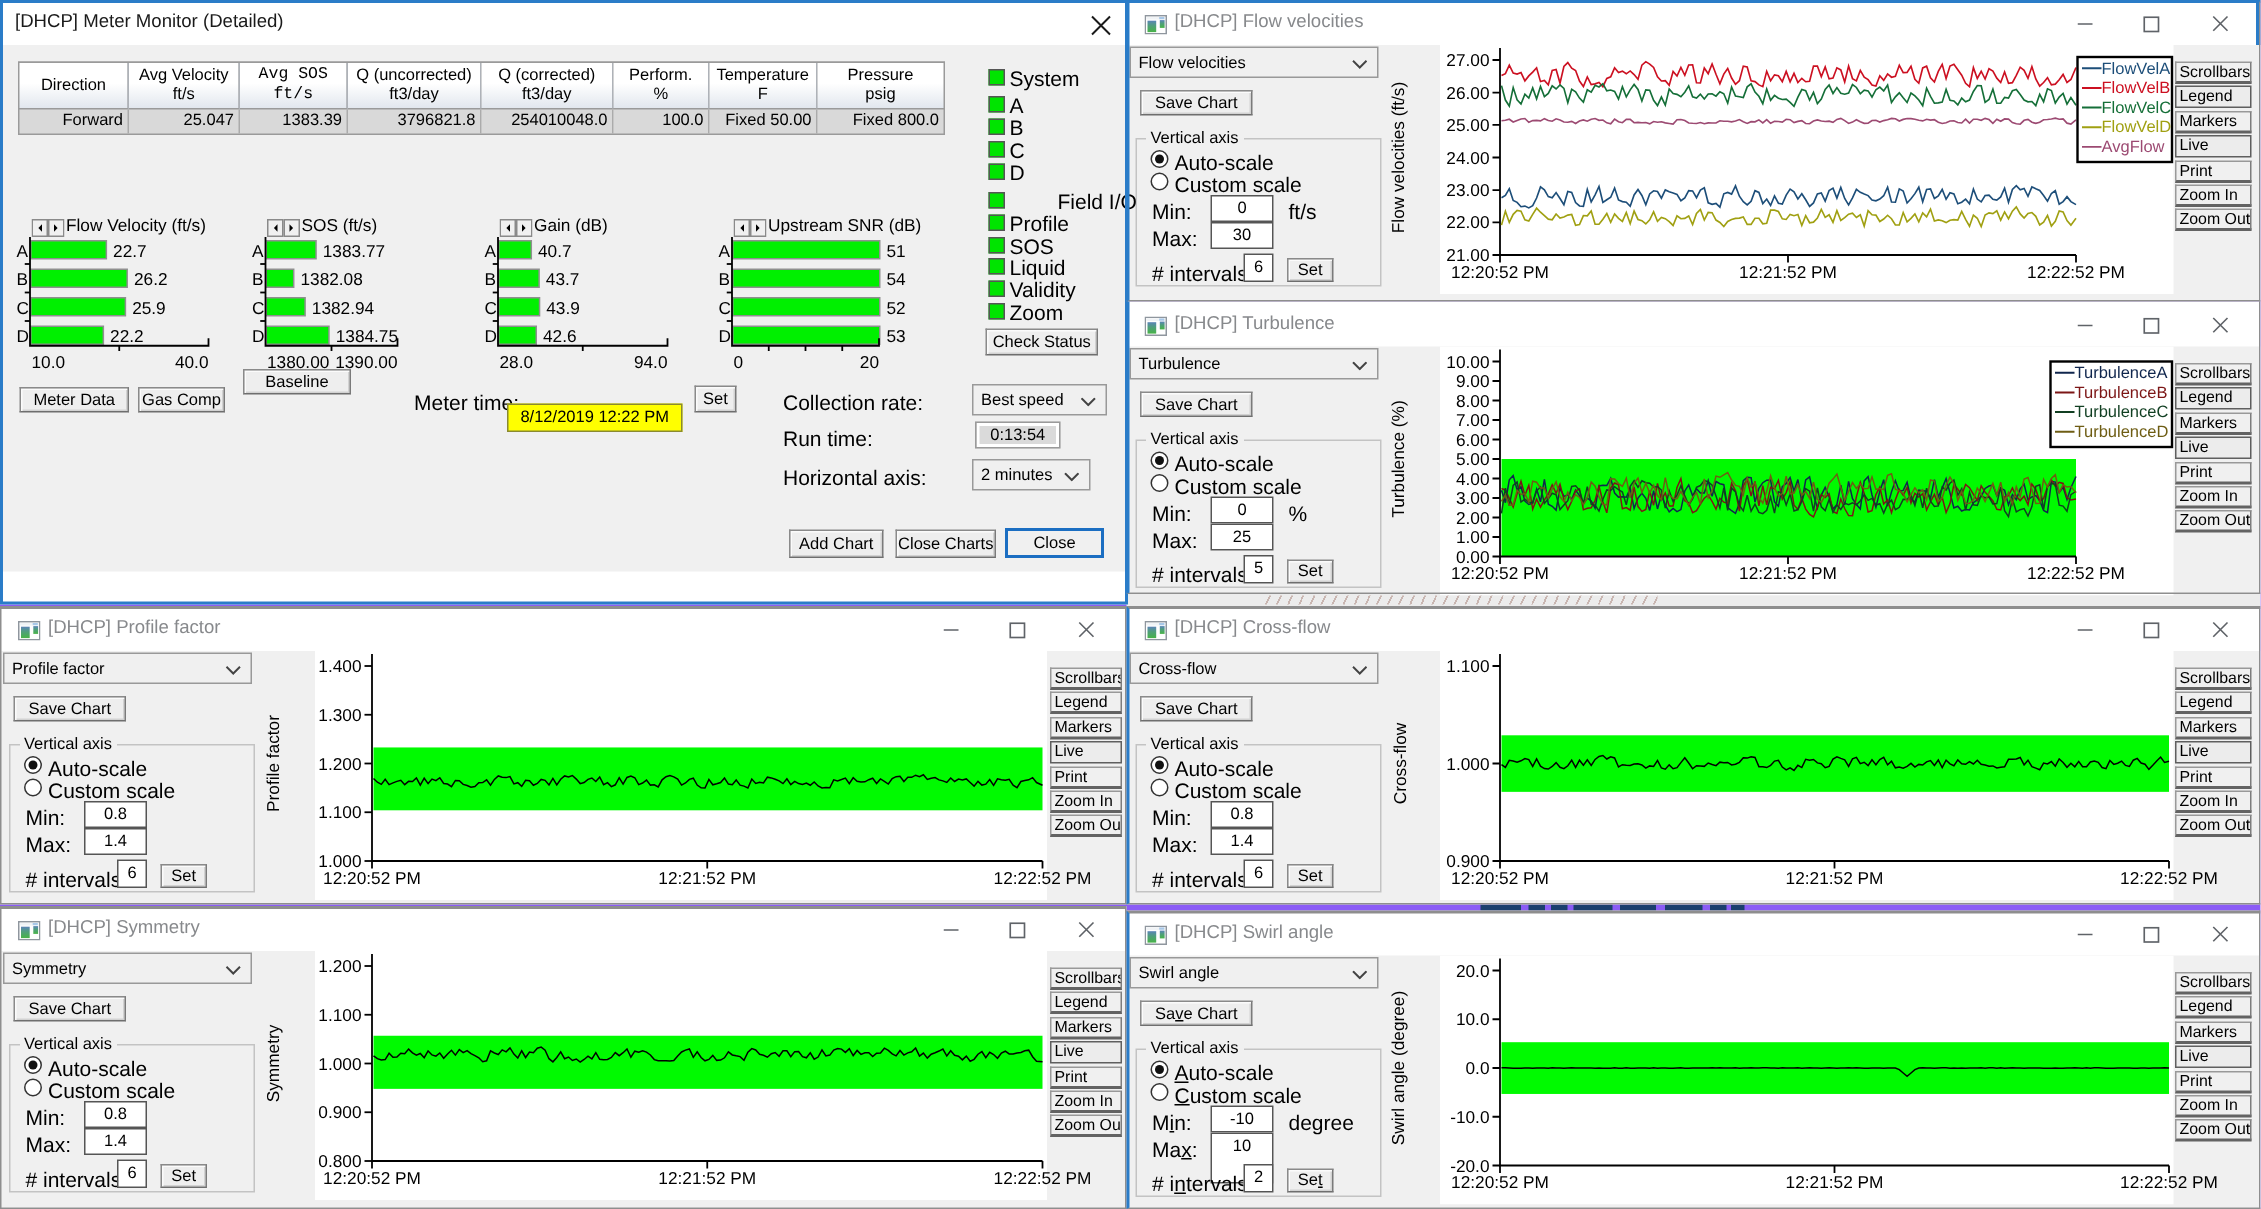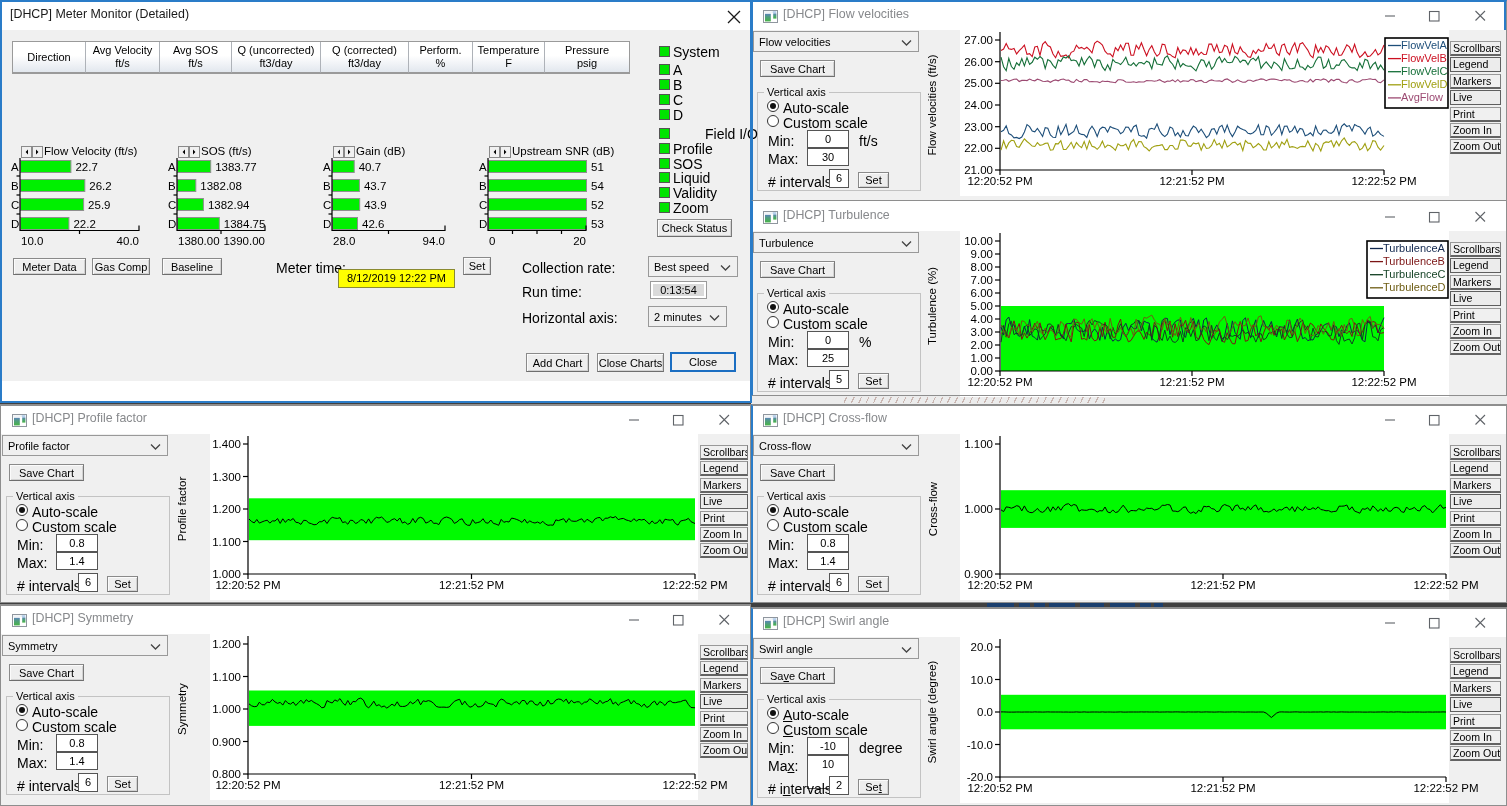--- a/index.html
+++ b/index.html
@@ -1,16 +1,16 @@
 <!DOCTYPE html>
 <html><head><meta charset="utf-8"><style>
 * { margin:0; padding:0; box-sizing:border-box; }
 html,body { width:1507px; height:806px; overflow:hidden; background:#fff;
   font-family:"Liberation Sans", sans-serif; }
-#scr { position:relative; width:1507px; height:806px; background:#404040; }
+#scr { position:relative; width:1507px; height:806px; background:#8b5cf6; }
 .win { position:absolute; background:#fff; }
 .bord { position:absolute; inset:0; z-index:50; border:1px solid #8e8e8e; pointer-events:none; }
 .win.main { z-index:5; background:#fff; }
 .cbg { position:absolute; left:0; right:0; background:#f0f0f0; }
 .ticon { position:absolute; left:11.5px; top:10px; }
 .ttxt { position:absolute; left:32px; top:7px; font-size:12.4px; color:#87898c; white-space:nowrap; }
 .mtxt { position:absolute; left:10px; top:7px; font-size:12.4px; color:#1a1a1a; white-space:nowrap; }
 .wbtns { position:absolute; top:2px; }
 .combo { position:absolute; height:21px; background:#f0f0f0; border:1px solid #999; font-size:11px; }
 .combo span { position:absolute; left:5px; top:3.5px; white-space:nowrap; }
@@ -72,26 +72,36 @@
       <div class="bord" style="border:2px solid #2a7cc8;"></div>
       <span class="mtxt">[DHCP] Meter Monitor (Detailed)</span>
       <svg class="wbtns" width="30" height="26" viewBox="0 0 30 26" style="left:716px;">
         <path d="M12 9 L24 21 M24 9 L12 21" stroke="#1a1a1a" stroke-width="1.3" fill="none"></path>
       </svg>
       <div class="cbg" style="top:30px;height:351px;"></div>
       <div class="tbl" style="left:12px;top:41px;width:618px;">
         <div class="thead">
           <div class="th" style="width:73px;">Direction</div>
           <div class="th" style="width:74px;">Avg Velocity<br>ft/s</div>
-          <div class="th" style="width:72px;">Avg SOS<br>ft/s</div>
+          <div class="th" style="width:72px;font-family:Liberation Mono, monospace;">Avg SOS<br>ft/s</div>
           <div class="th" style="width:89px;">Q (uncorrected)<br>ft3/day</div>
           <div class="th" style="width:88px;">Q (corrected)<br>ft3/day</div>
           <div class="th" style="width:64px;">Perform.<br>%</div>
           <div class="th" style="width:72px;">Temperature<br>F</div>
           <div class="th" style="width:84px;">Pressure<br>psig</div>
+        </div>
+        <div class="trow">
+          <div class="td" style="width:73px;">Forward</div>
+          <div class="td" style="width:74px;">25.047</div>
+          <div class="td" style="width:72px;">1383.39</div>
+          <div class="td" style="width:89px;">3796821.8</div>
+          <div class="td" style="width:88px;">254010048.0</div>
+          <div class="td" style="width:64px;">100.0</div>
+          <div class="td" style="width:72px;">Fixed 50.00</div>
+          <div class="td" style="width:84px;">Fixed 800.0</div>
         </div>
       </div>
       <svg style="position:absolute;left:21px;top:146px;" width="22" height="12" viewBox="0 0 22 12">
         <rect x="0.5" y="0.5" width="10" height="11" fill="#f0f0f0" stroke="#8a8a8a"></rect>
         <rect x="11.5" y="0.5" width="10" height="11" fill="#f0f0f0" stroke="#8a8a8a"></rect>
         <path d="M7 3.5 L4.6 6 L7 8.5 Z" fill="#000"></path>
         <path d="M15 3.5 L17.4 6 L15 8.5 Z" fill="#000"></path>
       </svg>
       <div class="glab" style="left:44px;top:144px;">Flow Velocity (ft/s)</div>
       <svg style="position:absolute;left:0;top:0;" width="752" height="250" viewBox="0 0 752 250">
@@ -227,21 +237,21 @@
       <div class="lbl" style="left:673px;top:156px;">SOS</div>
       <div class="gsq" style="left:659px;top:172px;"></div>
       <div class="lbl" style="left:673px;top:170px;">Liquid</div>
       <div class="gsq" style="left:659px;top:187px;"></div>
       <div class="lbl" style="left:673px;top:185px;">Validity</div>
       <div class="gsq" style="left:659px;top:202px;"></div>
       <div class="lbl" style="left:673px;top:200px;">Zoom</div>
       <button class="btn" style="left:657px;top:219px;width:75px;height:18px;">Check Status</button>
       <button class="btn" style="left:13px;top:258px;width:73px;height:17px;">Meter Data</button>
       <button class="btn" style="left:92px;top:258px;width:58px;height:17px;">Gas Comp</button>
-      <button class="btn" style="left:162px;top:258px;width:60px;height:17px;">Baseline</button>
+      <button class="btn" style="left:162px;top:246px;width:72px;height:17px;">Baseline</button>
       <div class="lbl" style="left:276px;top:260px;">Meter time:</div>
       <div class="yellow" style="left:338px;top:269px;width:117px;height:19px;">8/12/2019 12:22 PM</div>
       <button class="btn" style="left:463px;top:257px;width:28px;height:18px;">Set</button>
       <div class="lbl" style="left:522px;top:260px;">Collection rate:</div>
       <div class="combo" style="left:648px;top:256px;width:90px;">
         <span>Best speed</span>
         <svg width="11" height="6" viewBox="0 0 11 6">
           <path d="M1 0.5 L5.5 5 L10 0.5" fill="none" stroke="#444" stroke-width="1.3"></path>
         </svg>
       </div>

